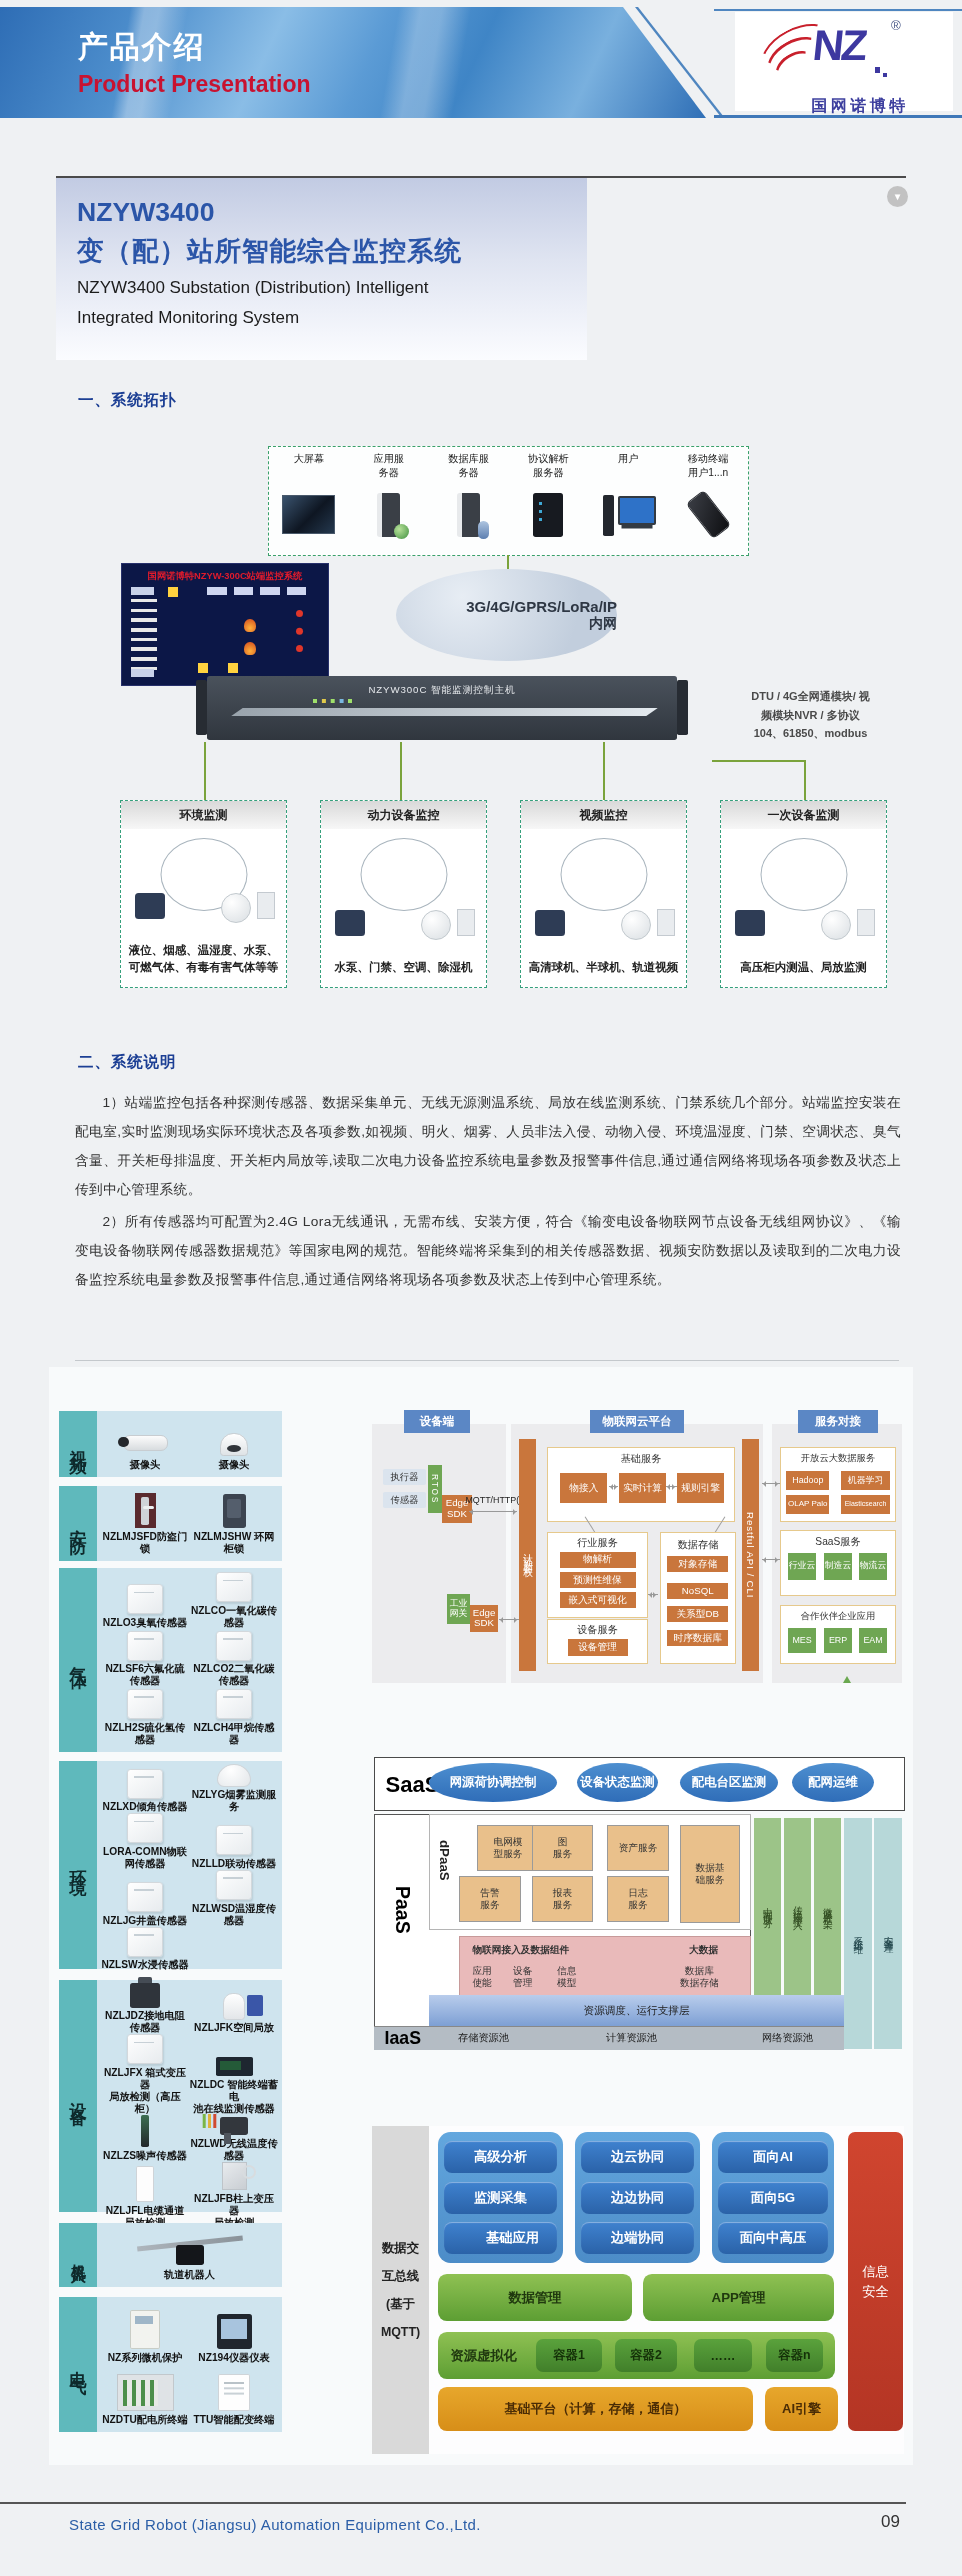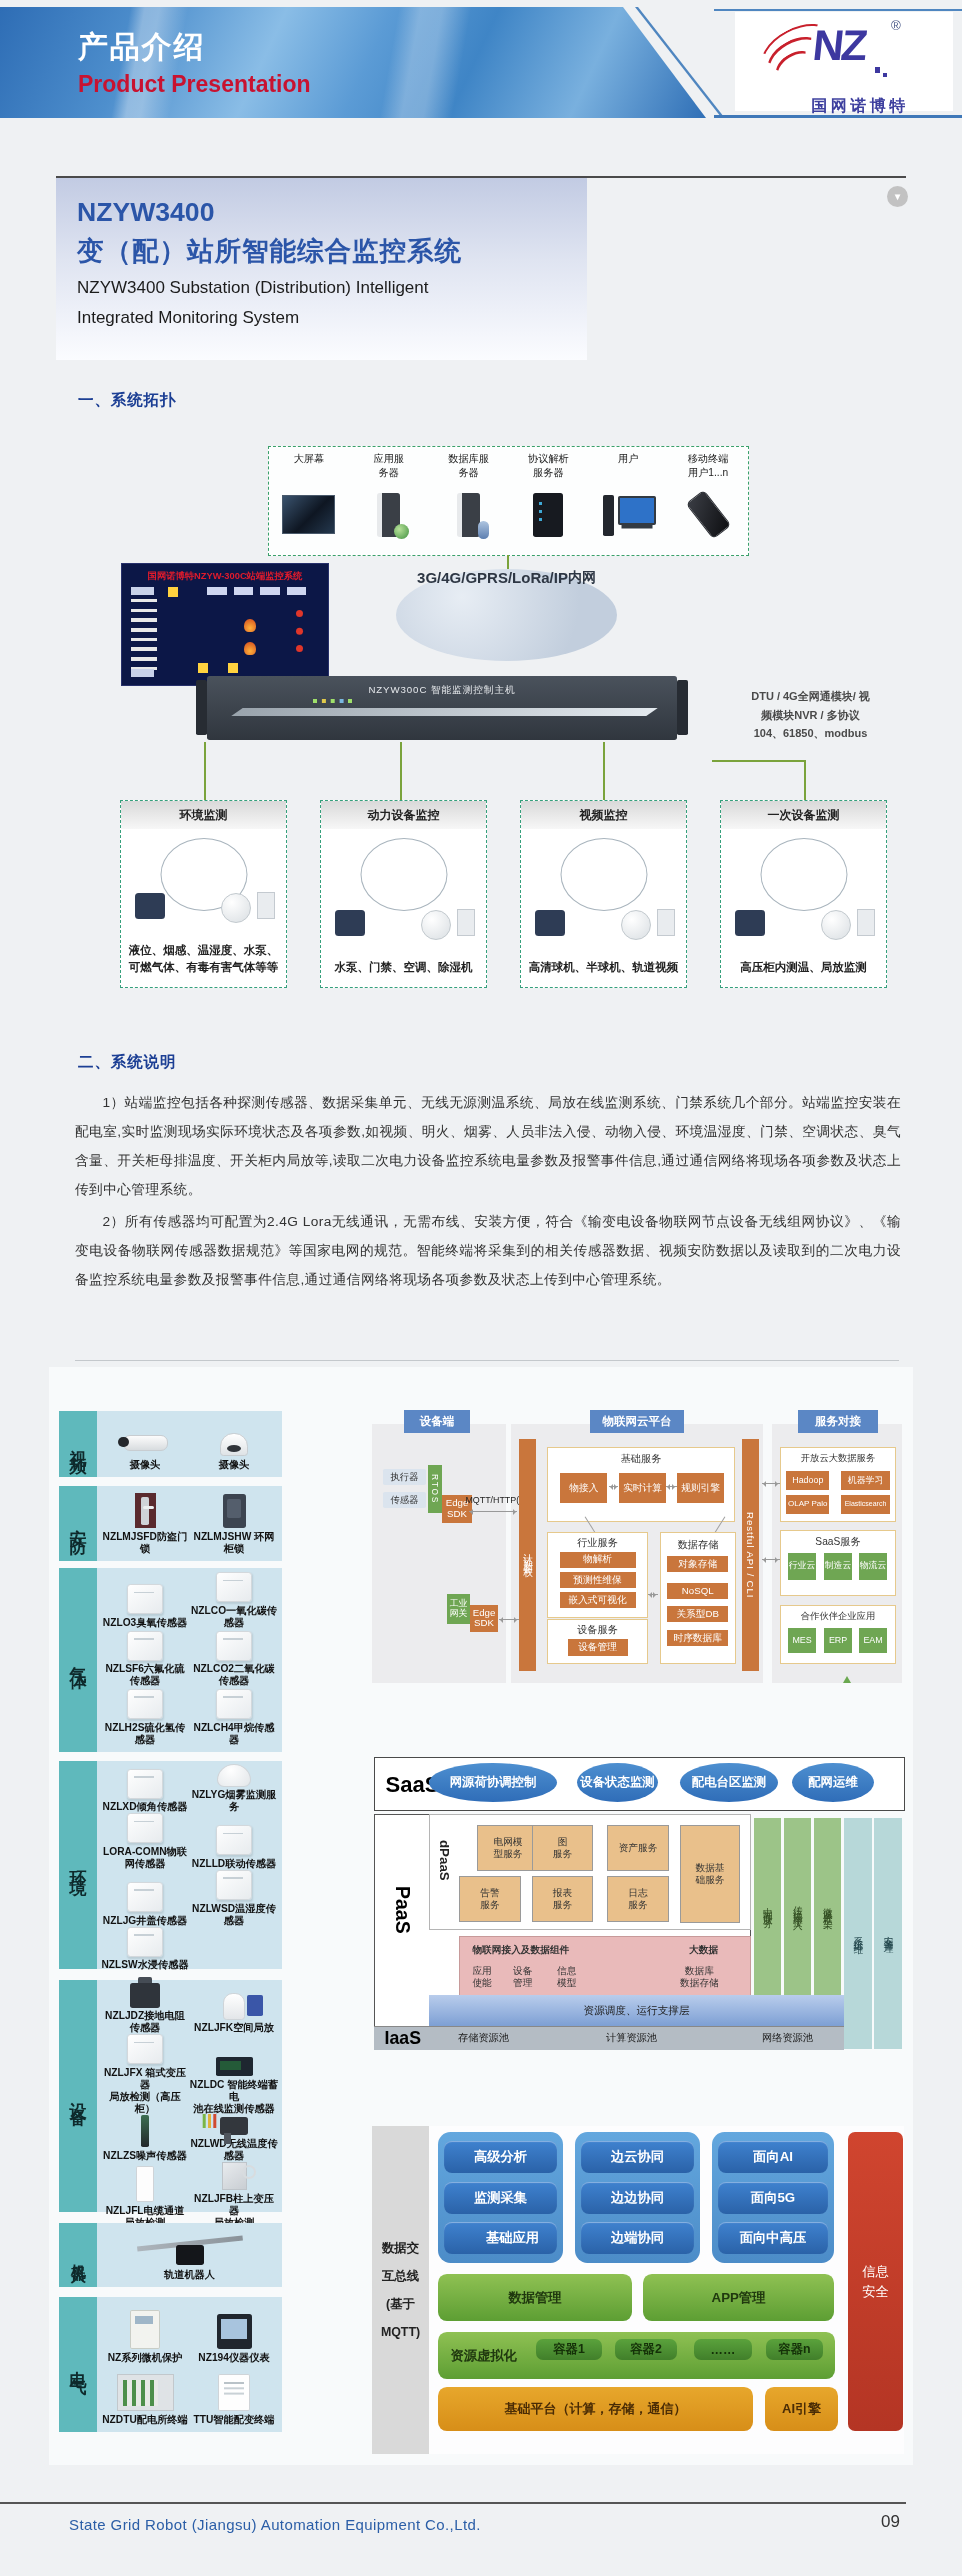--- a/index.html
+++ b/index.html
@@ -65,21 +65,21 @@
   .icon-desktop{position:relative;width:51px;height:44px;}
   .icon-desktop::before{content:'';position:absolute;left:0;top:1.8px;width:11.5px;height:41px;background:#23272e;border-radius:1.8px;}
   .icon-desktop::after{content:'';position:absolute;left:15px;top:3.5px;width:34px;height:25px;background:#2e72c8;
       border:2.7px solid #333a42;border-radius:1.8px;box-shadow:0 7px 0 -3.5px #333a42;}
   .icon-phone{width:21px;height:43px;background:linear-gradient(145deg,#3a3d44,#0e0f12);border-radius:5.3px;
       border:1.8px solid #2a2d33;transform:rotate(-38deg);}
   .scada{background:#0c1747;border:0.9px solid #27306b;}
   .scada-title{position:absolute;left:0;top:6.2px;width:100%;text-align:center;color:#e01b2c;font-size:9.3px;font-weight:bold;}
   .gline{background:#7aa33b;}
   .cloud{background:radial-gradient(circle at 30% 30%,#e7edf4,#c2cedd 70%);border-radius:50%;
-         display:flex;flex-direction:row;align-items:flex-start;justify-content:center;}
+         display:flex;flex-direction:column;align-items:flex-end;justify-content:center;}
   .cloud::before{content:'';position:absolute;left:-23px;top:30px;width:97px;height:71px;border-radius:50%;
          background:radial-gradient(circle at 35% 30%,#eef2f7,#c5d1de);z-index:-1;}
   .cloud::after{content:'';position:absolute;right:-17.7px;top:23px;width:115px;height:80px;border-radius:50%;
          background:radial-gradient(circle at 60% 30%,#f0f4f8,#c9d4e0);z-index:-1;}
   .cloud-t1{font-size:15px;color:#2e3744;font-weight:bold;}
   .cloud-t2{font-size:14px;color:#2e3744;font-weight:bold;}
   .rack{background:linear-gradient(180deg,#4a525c,#30363e);border-radius:2.7px;}
   .rack-ear{position:absolute;top:3.5px;width:10.6px;height:55px;background:#272c33;border-radius:1.8px;}
   .rack-label{position:absolute;left:0;top:8px;width:100%;text-align:center;color:#e6e9ec;font-size:9.7px;letter-spacing:0.9px;}
   .rack-stripe{position:absolute;left:30px;top:32px;width:415px;height:8px;
@@ -207,21 +207,21 @@
   
   .busstrip{background:#d9d9d9;display:flex;align-items:center;justify-content:center;}
   .busstrip div{font-size:12.4px;font-weight:bold;color:#222;text-align:center;line-height:28px;white-space:pre-line;}
   .d3-white{background:#fdfdfe;}
   .bgroup{background:linear-gradient(180deg,#63a7de,#4c8cc8);border-radius:12.4px;}
   .bpill{position:absolute;left:6.2px;right:6.2px;height:32px;border-radius:8px;
          background:linear-gradient(180deg,#3f82cf,#2a62a8);color:#fff;font-size:13.3px;font-weight:bold;
          display:flex;align-items:center;justify-content:center;box-shadow:inset 0 0.9px 0.9px rgba(255,255,255,.4);}
   .grow{background:linear-gradient(180deg,#8fc153,#5d9e33);border-radius:8.9px;color:#20390f;font-size:13.3px;
         font-weight:bold;display:flex;align-items:center;justify-content:center;}
-  .gcont{position:absolute;top:7px;height:21px;border-radius:7px;background:linear-gradient(180deg,#5aa23c,#417f2a);
+  .gcont{position:absolute;top:7px;height:33px;border-radius:7px;background:linear-gradient(180deg,#5aa23c,#417f2a);
          color:#143008;font-size:12.4px;font-weight:bold;display:flex;align-items:center;justify-content:center;}
   .orow{background:linear-gradient(180deg,#e7a72c,#d78e18);border-radius:8.9px;color:#4a2c05;font-size:13px;
         font-weight:bold;display:flex;align-items:center;justify-content:center;}
   .redbar{background:linear-gradient(180deg,#d0452f,#b43524);border-radius:7px;color:#fff;font-size:13.3px;
           font-weight:normal;display:flex;align-items:center;justify-content:center;text-align:center;line-height:19.5px;}
 
   
   .foot-line{left:0;top:2502px;width:906px;height:1.8px;background:#555;}
   .foot-co{left:69px;top:2516px;font-size:15px;color:#2b5ea7;letter-spacing:0.4px;}
   .foot-pg{left:881px;top:2512px;font-size:17px;color:#333;}

